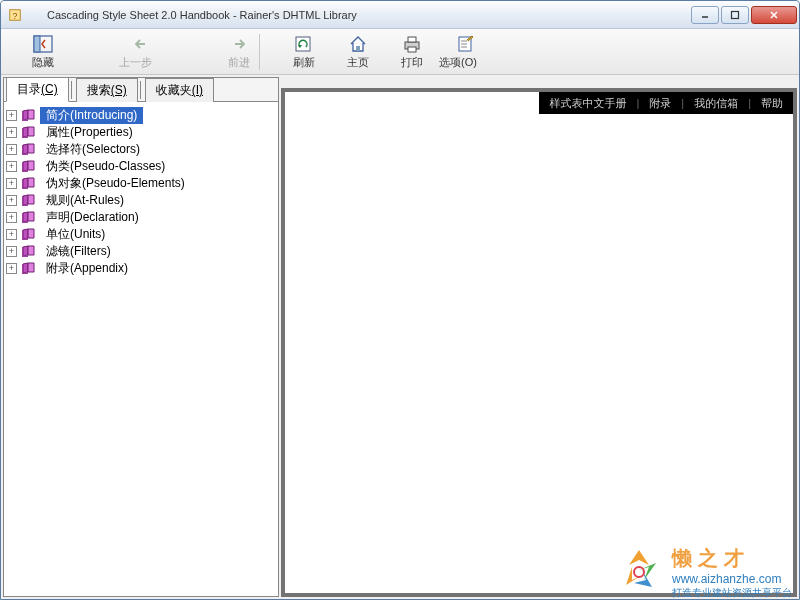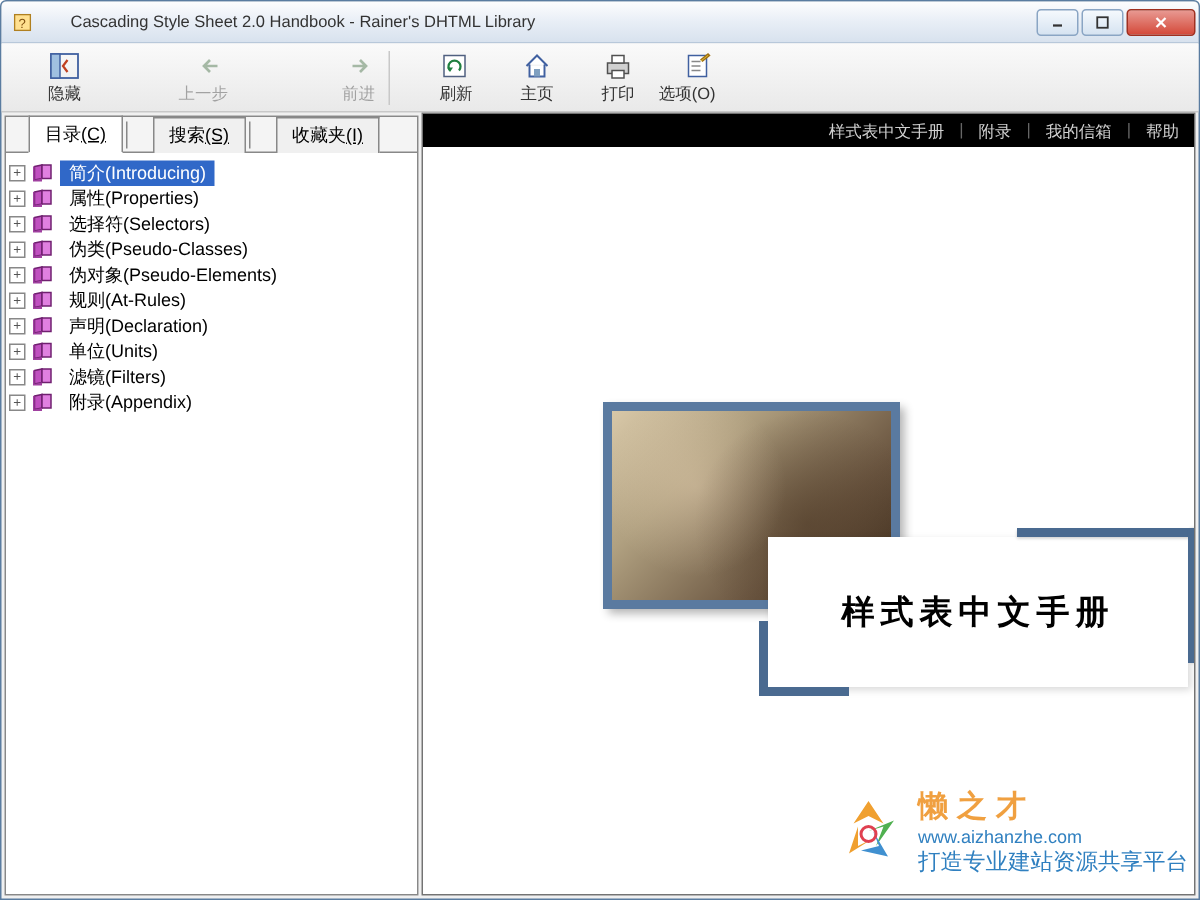--- a/index.html
+++ b/index.html
@@ -20,58 +20,58 @@
 .tool-btn { width: 48px; height: 42px; display: flex; flex-direction: column; align-items: flex-end; justify-content: center; gap: 1px; border: 1px solid transparent; border-radius: 3px; cursor: pointer; }
 .tool-btn.disabled { opacity: 0.4; cursor: default; margin-left: 44px; }
 .tool-icon { width: 22px; height: 20px; display: flex; align-items: center; justify-content: center; }
 .tool-label { font-size: 11px; color: #333; }
 .tool-sep { width: 1px; height: 36px; background: #c8c8c8; margin: 0 2px; }
 
 .body-area { flex: 1; display: flex; min-height: 0; }
 
 .sidebar { width: 276px; background: #fff; border: 1px solid #888; margin: 2px; display: flex; flex-direction: column; }
 .side-tabs { height: 24px; display: flex; align-items: flex-end; border-bottom: 1px solid #888; background: #f4f4f4; }
-.side-tab { padding: 3px 10px; font-size: 12px; border: 1px solid #888; border-bottom: none; margin-left: 15px; margin-bottom: -1px; background: #f0f0f0; cursor: pointer; position: relative; }
+.side-tab { padding: 3px 10px; font-size: 12px; border: 1px solid #888; border-bottom: none; margin-left: 2px; margin-bottom: -1px; background: #f0f0f0; cursor: pointer; position: relative; }
 .side-tab.active { background: #fff; border-bottom: 1px solid #fff; }
 .side-tab .u { text-decoration: underline; }
 .tab-sep { width: 1px; background: #888; height: 18px; margin: 0 2px; align-self: center; }
 
 .tree { flex: 1; overflow: auto; padding: 4px 2px; }
 .tree-item { display: flex; align-items: center; height: 16px; font-size: 12px; margin: 1px 0; cursor: pointer; white-space: nowrap; }
 .tree-exp { width: 11px; height: 11px; border: 1px solid #888; margin-right: 2px; display: flex; align-items: center; justify-content: center; font-size: 9px; line-height: 1; color: #555; background: #fff; }
 .tree-book { width: 16px; height: 14px; margin: 0 3px 0 2px; display: flex; align-items: center; justify-content: center; }
 .tree-label { padding: 0 6px; }
 .tree-item.selected .tree-label { background: #3068c8; color: #fff; }
 
-.content { flex: 1; background: #fff; border: 1px solid #737373; margin: 0 2px 2px 0; display: flex; flex-direction: column; overflow: hidden; }
+.content { flex: 1; background: #fff; border: 4px solid #737373; margin: 13px 2px 2px 0; display: flex; flex-direction: column; overflow: hidden; align-items: flex-end; }
 .nav-bar { height: 22px; background: #000; display: flex; justify-content: flex-end; align-items: center; padding: 0 10px; gap: 6px; font-size: 11px; }
 .nav-link { color: #d0d0d0; text-decoration: none; cursor: pointer; }
 .nav-sep { color: #666; margin: 0 4px; }
 
 .doc-body { flex: 1; background: #fff; position: relative; }
 .hero { position: absolute; left: 120px; top: 170px; }
 .hero-img { width: 198px; height: 138px; border: 6px solid #5a7aa0; background: linear-gradient(135deg, #d8c8a8 0%, #b0a080 30%, #6a5540 70%, #3a2818 100%); position: relative; box-shadow: 3px 3px 6px rgba(0,0,0,0.3); }
 .hero-img::before { content: ""; position: absolute; inset: 0; background: radial-gradient(circle at 30% 40%, rgba(255,230,200,0.3) 0%, transparent 40%), radial-gradient(circle at 70% 60%, rgba(80,60,40,0.6) 0%, transparent 50%); }
 .hero-text { position: absolute; left: 110px; top: 90px; width: 280px; height: 100px; background: #fff; display: flex; align-items: center; justify-content: center; box-shadow: 2px 2px 5px rgba(0,0,0,0.15); }
 .hero-text::before { content: ""; position: absolute; top: -6px; right: -6px; width: 120px; height: 6px; background: #4a6a90; box-shadow: 0 1px 2px rgba(0,0,0,0.2); }
 .hero-text::after { content: ""; position: absolute; top: -6px; right: -6px; width: 6px; height: 90px; background: #4a6a90; box-shadow: 1px 0 2px rgba(0,0,0,0.2); }
 .hero-title { font-size: 22px; font-weight: bold; color: #000; letter-spacing: 4px; font-family: "SimSun", serif; }
 .hero-corner-bl { position: absolute; left: -6px; bottom: -6px; width: 60px; height: 6px; background: #4a6a90; }
 .hero-corner-bl2 { position: absolute; left: -6px; bottom: -6px; width: 6px; height: 50px; background: #4a6a90; }
 .author { position: absolute; left: 230px; top: 0px; font-size: 12px; color: #333; font-family: "SimSun", serif; }
 
 .footer { position: absolute; left: 18px; bottom: 16px; font-size: 11px; color: #666; line-height: 1.6; }
 
-.watermark { position: absolute; right: 8px; bottom: 16px; display: flex; align-items: center; gap: 8px; transform-origin: bottom right; z-index: 100; }
+.watermark { position: absolute; right: 8px; bottom: 0; display: flex; gap: 8px; transform-origin: bottom right; z-index: 100; }
 .wm-logo { width: 50px; height: 50px; position: relative; }
 .wm-logo svg { width: 100%; height: 100%; }
 .wm-text { text-align: left; }
 .wm-title { font-size: 20px; font-weight: bold; color: #f0a040; font-family: "STKaiti", "KaiTi", serif; letter-spacing: 6px; }
 .wm-url { font-size: 12px; color: #3080c0; }
-.wm-sub { font-size: 15px; color: #3080c0; }
+.wm-sub { font-size: 10px; color: #3080c0; }
 </style>
 </head>
 <body>
 
 <div class="window">
 
   <div class="titlebar">
     <span class="titlebar-icon">
       <svg viewBox="0 0 16 16">
           <rect x="2" y="2" width="12" height="12" fill="#ffe090" stroke="#b08020"></rect>

